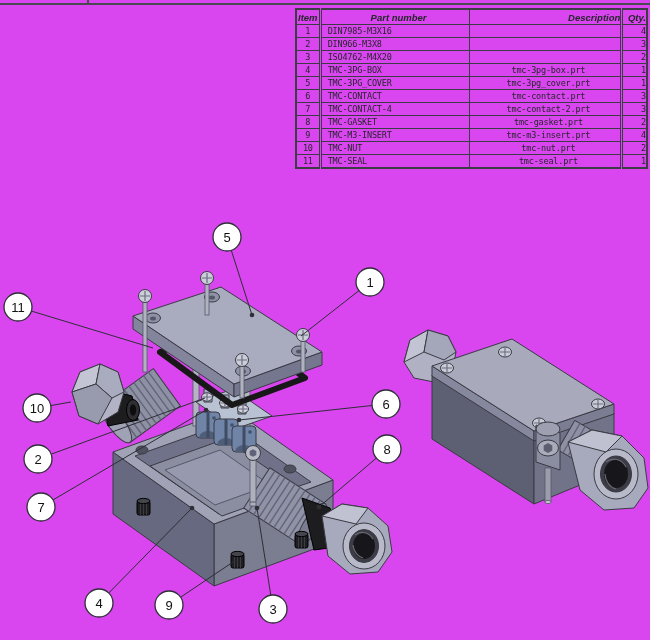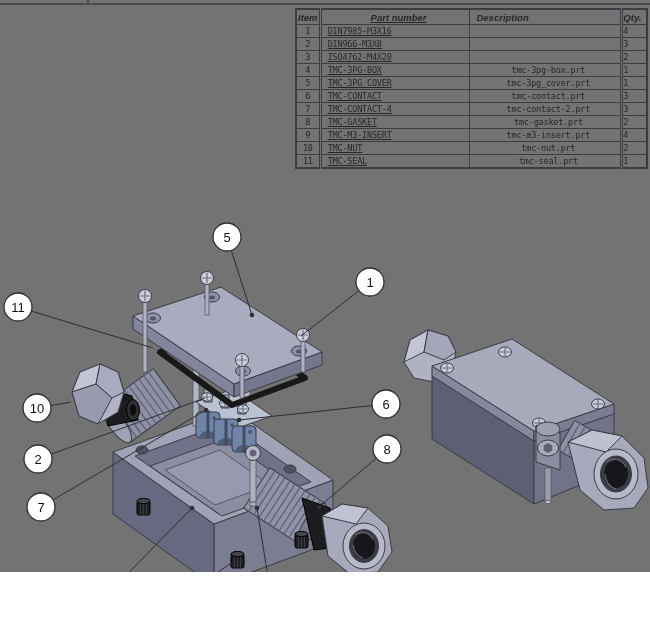--- a/index.html
+++ b/index.html
@@ -1,32 +1,32 @@
 <!DOCTYPE html>
 <html><head>
 <meta charset="utf-8">
 <style>
   html,body{margin:0;padding:0;background:#fff;}
-  .stage{position:relative;width:650px;height:572px;background:#737373;overflow:hidden;
+  .stage{position:relative;width:650px;height:640px;background:#d946ef;overflow:hidden;
          font-family:"Liberation Sans",sans-serif;}
   
   .frame-h{position:absolute;left:0;top:3px;width:650px;height:2px;background:#4a4a52;}
   .frame-tick{position:absolute;left:87px;top:0;width:2px;height:5px;background:#4a4a52;}
 
   
   .bom-wrap{position:absolute;left:295px;top:8px;}
   table.bom{border-collapse:collapse;table-layout:fixed;width:353px;border:2px solid #3c3c44;}
   table.bom th{font:italic bold 9.5px/13px "Liberation Sans",sans-serif;color:#26262c;
                border:1px solid #3c3c44;height:14px;text-align:center;padding:0;}
   table.bom td{font:8.5px/12px "DejaVu Sans Mono",monospace;letter-spacing:-0.2px;color:#26262c;
                border:1px solid #3c3c44;height:12px;padding:0;white-space:nowrap;overflow:hidden;}
   table.bom .c0{text-align:center;border-right:3px double #3c3c44;}
-  table.bom .c1{text-align:left;padding-left:6px;text-decoration:underline;}
+  table.bom .c1{text-align:left;padding-left:6px;}
   table.bom .c2{text-align:center;padding-left:6px;}
-  table.bom .c3{text-align:left;border-left:3px double #3c3c44;}
+  table.bom .c3{text-align:right;border-left:3px double #3c3c44;}
 
   svg.drawing{position:absolute;left:0;top:0;}
   .ln{stroke:#3a3a44;stroke-width:1;stroke-linejoin:round;}
 </style>
 </head>
 <body>
 
 <div class="stage">
 
   <div class="frame-h"></div>
@@ -37,21 +37,21 @@
       <colgroup>
           <col style="width:24px">
           <col style="width:149px">
           <col style="width:151px">
           <col style="width:25px">
         </colgroup>
       <thead>
         <tr>
           <th class="c0">Item</th>
           <th class="c1" style="text-align:center">Part number</th>
-          <th class="c2" style="text-align:left">Description</th>
+          <th class="c2" style="text-align:right">Description</th>
           <th class="c3">Qty.</th>
         </tr>
       </thead>
       <tbody>
           <tr>
             <td class="c0">1</td>
             <td class="c1">DIN7985-M3X16</td>
             <td class="c2"></td>
             <td class="c3">4</td>
           </tr>

